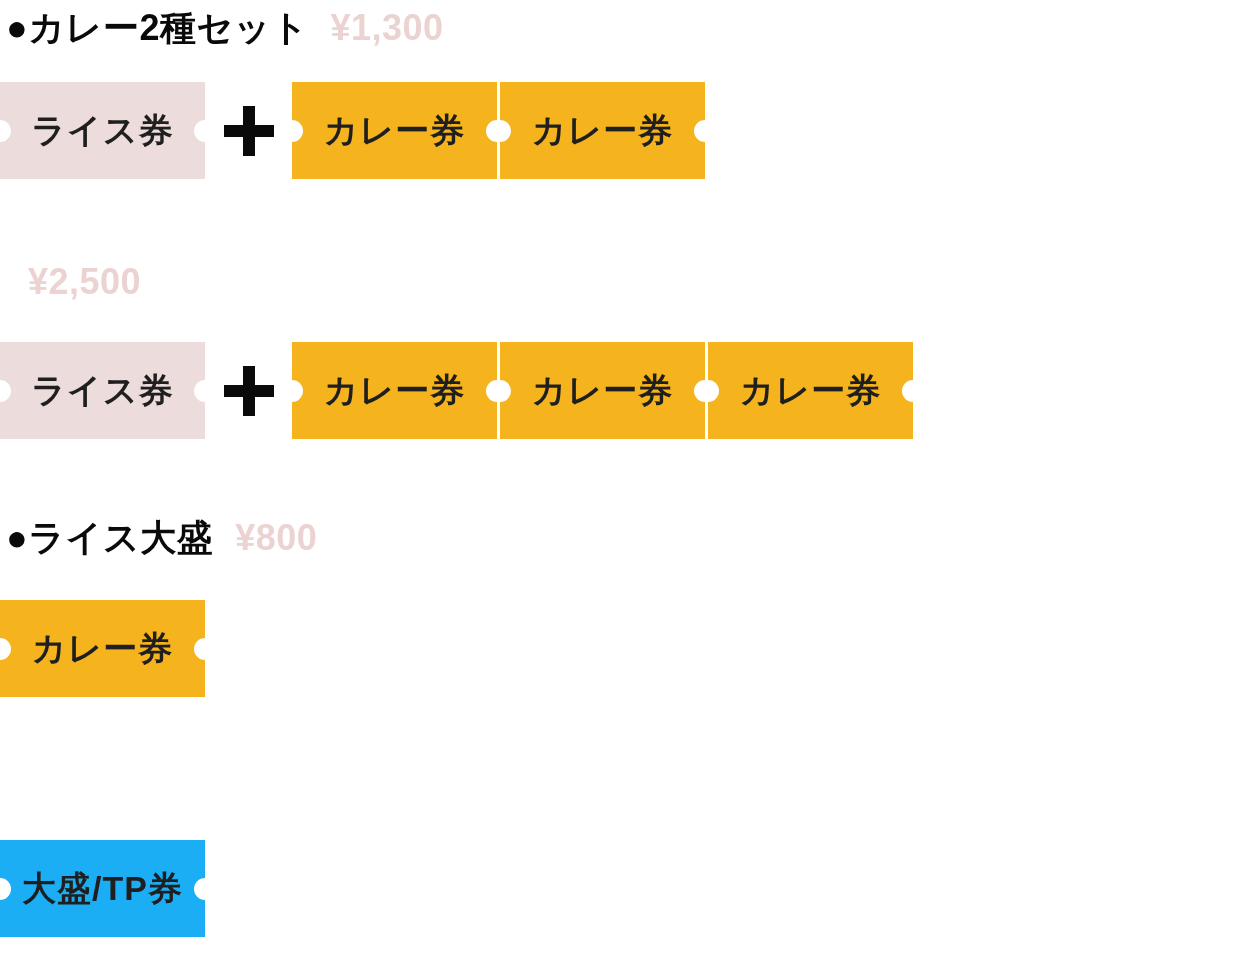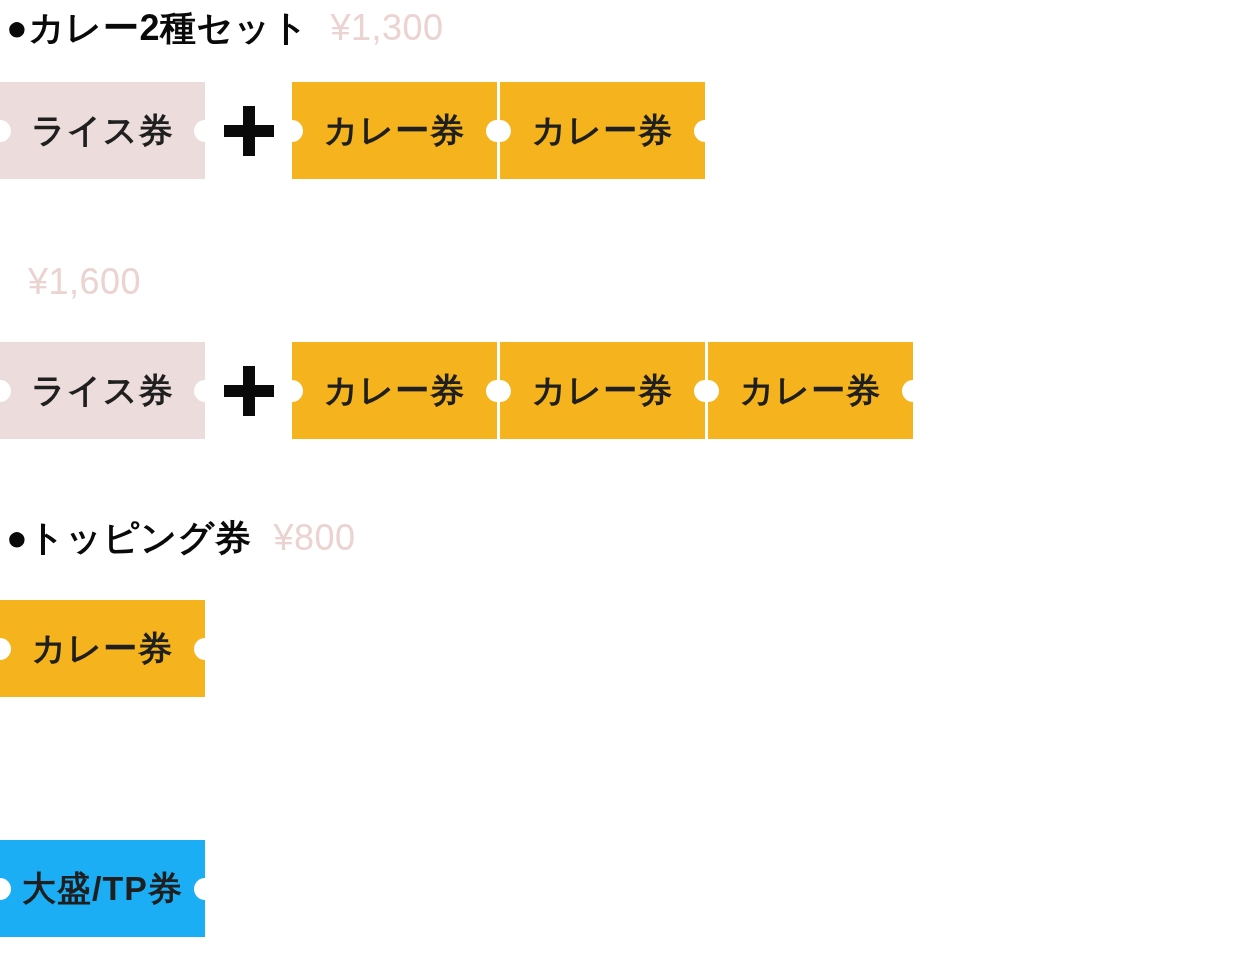--- a/index.html
+++ b/index.html
@@ -20,21 +20,21 @@
     white-space: nowrap;
     font-size: 36px;
     line-height: 1.1;
     font-weight: 700;
     color: var(--heading-text, #0a0a0a);
     letter-spacing: 0.5px;
   }
   .section-header .price {
     margin-left: 22px;
     color: var(--price-text, #ebd3d1);
-    font-weight: 400;
+    font-weight: 700;
   }
   .ticket-row {
     position: absolute;
     left: 0;
     display: flex;
     column-gap: 3px;
     height: 97px;
     align-items: stretch;
   }
   .ticket {
@@ -109,42 +109,42 @@
     </div>
     <div class="ticket ticket--yellow">
       <span>カレー券</span>
     </div>
     <div class="ticket ticket--yellow">
       <span>カレー券</span>
     </div>
   </div>
 
   <div class="section-header" style="top:262px">
-    <span class="price">¥1,600</span>
+    <span class="price">¥2,500</span>
   </div>
   <div class="ticket-row" style="top:342px">
     <div class="ticket ticket--pink">
       <span>ライス券</span>
     </div>
     <div class="plus-cell">
       <span class="plus-icon"></span>
     </div>
     <div class="ticket ticket--yellow">
       <span>カレー券</span>
     </div>
     <div class="ticket ticket--yellow">
       <span>カレー券</span>
     </div>
     <div class="ticket ticket--yellow">
       <span>カレー券</span>
     </div>
   </div>
 
   <div class="section-header" style="top:518px">
-    <span>●トッピング券</span>
+    <span>●ライス大盛</span>
     <span class="price">¥800</span>
   </div>
   <div class="ticket-row" style="top:600px">
     <div class="ticket ticket--yellow">
       <span>カレー券</span>
     </div>
   </div>
 
   <div class="ticket-row" style="top:840px">
     <div class="ticket ticket--blue">

